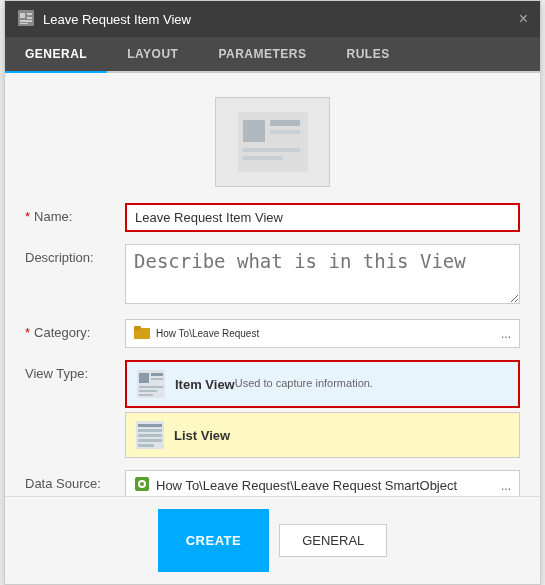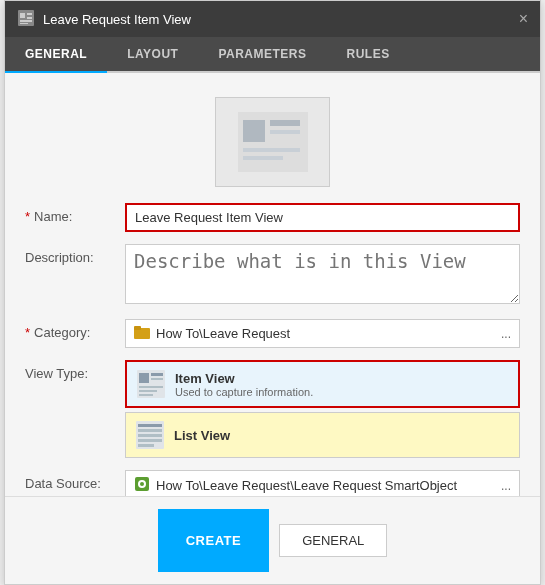--- a/index.html
+++ b/index.html
@@ -131,21 +131,21 @@
       align-items: center;
       border: 1px solid #ccc;
       background: #fff;
       padding: 5px 8px;
     }
     .category-icon {
       margin-right: 6px;
     }
     .category-text {
       flex: 1;
-      font-size: 13px;
+      font-size: 10px;
       color: #333;
     }
     .ellipsis-btn {
       color: #666;
       cursor: pointer;
       font-size: 12px;
       margin-left: 4px;
     }
     .view-type-section {
       margin-bottom: 12px;
@@ -175,21 +175,21 @@
       border: 2px solid #cc0000;
       background: #e8f4fc;
     }
     .view-option-icon {
       width: 28px;
       height: 28px;
       flex-shrink: 0;
     }
     .view-option-info {
       display: flex;
-      flex-direction: column;
+      flex-direction: row;
     }
     .view-option-title {
       font-size: 13px;
       font-weight: bold;
       color: #333;
     }
     .view-option-desc {
       font-size: 11px;
       color: #666;
     }

